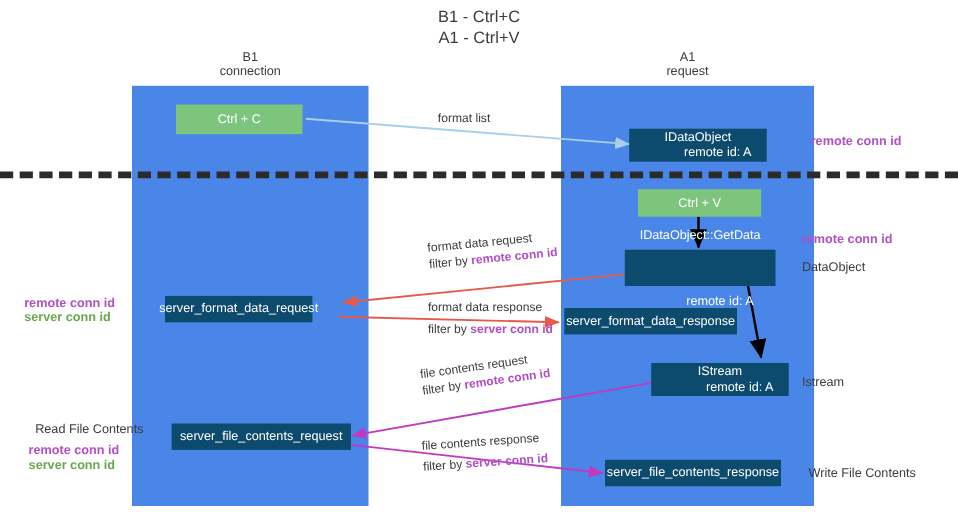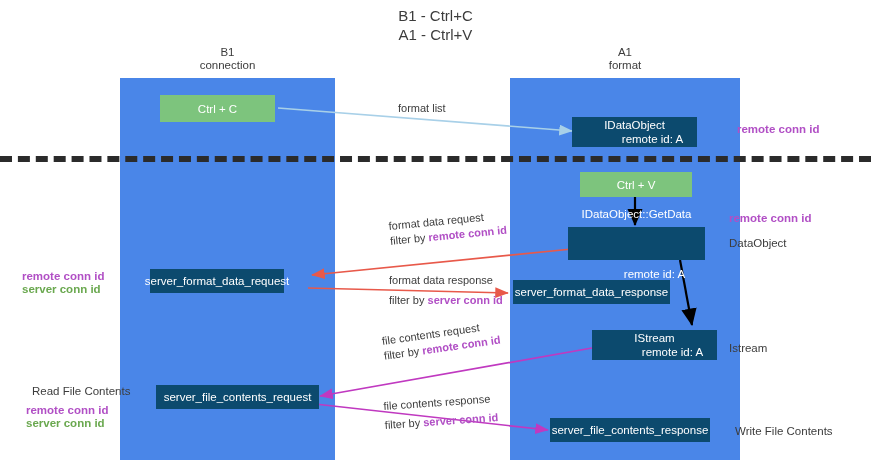--- a/index.html
+++ b/index.html
@@ -70,21 +70,21 @@
     <div>B1 - Ctrl+C</div>
     <div>A1 - Ctrl+V</div>
   </div>
 
   <div class="colhead" style="left:120px;top:46px;width:215px;">
     <div>B1</div>
     <div>connection</div>
   </div>
   <div class="colhead" style="left:510px;top:46px;width:230px;">
     <div>A1</div>
-    <div>format</div>
+    <div>request</div>
   </div>
 
   <div class="lane" style="left:120px;top:78px;width:215px;height:382px;"></div>
   <div class="lane" style="left:510px;top:78px;width:230px;height:382px;"></div>
 
   <svg class="overlay" viewBox="0 0 871 467">
     <defs>
       <marker id="ah-blue" markerWidth="9" markerHeight="9" refX="7.5" refY="3.2" orient="auto">
         <path d="M0,0 L8,3.2 L0,6.4 z" fill="#a8d0e8"></path>
       </marker>

